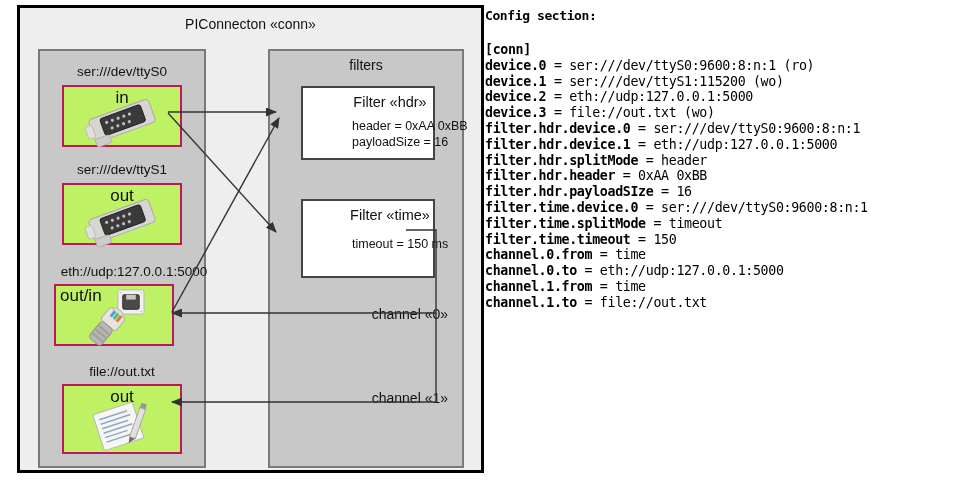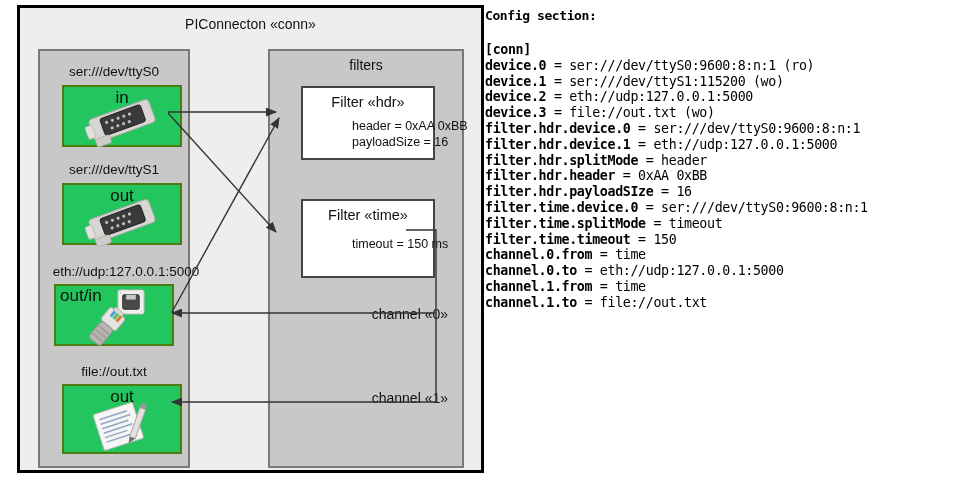--- a/index.html
+++ b/index.html
@@ -18,48 +18,48 @@
   .outer-title{
     position:absolute;left:0;top:8px;width:100%;text-align:center;
     font-size:14px;color:#111;
   }
 
   
   .panel{
     position:absolute;background:#c8c8c8;border:2px solid #7a7a7a;
     box-sizing:border-box;
   }
-  .panel-devices{left:18px;top:41px;width:152px;height:419px;}
+  .panel-devices{left:18px;top:41px;width:168px;height:419px;}
   .panel-filters{left:248px;top:41px;width:196px;height:419px;}
   .panel-title{
     position:absolute;left:0;top:6px;width:100%;text-align:center;
     font-size:14px;color:#111;
   }
 
   
   .dev-label{
     position:absolute;text-align:center;font-size:13.5px;color:#111;
     white-space:nowrap;
   }
   .dev-box{
-    position:absolute;background:#22c55e;border:2px solid #4d7c0f;
+    position:absolute;background:#bef264;border:2px solid #be185d;
     box-sizing:border-box;
   }
   .dev-dir{
     position:absolute;font-size:17px;color:#111;white-space:nowrap;
   }
 
   
   .filter-box{
     position:absolute;background:#ffffff;border:2px solid #444444;
     box-sizing:border-box;
   }
   .filter-title{
     position:absolute;left:0;top:6px;width:100%;text-align:center;
-    font-size:14.5px;color:#111;
+    font-size:14.5px;color:#111;padding-left:22px;
   }
   .filter-attr{
     position:absolute;left:9px;font-size:12.5px;color:#111;white-space:nowrap;padding-left:40px;
   }
 
   
   .chan-label{
     position:absolute;font-size:14px;color:#111;white-space:nowrap;
     text-align:right;
   }

